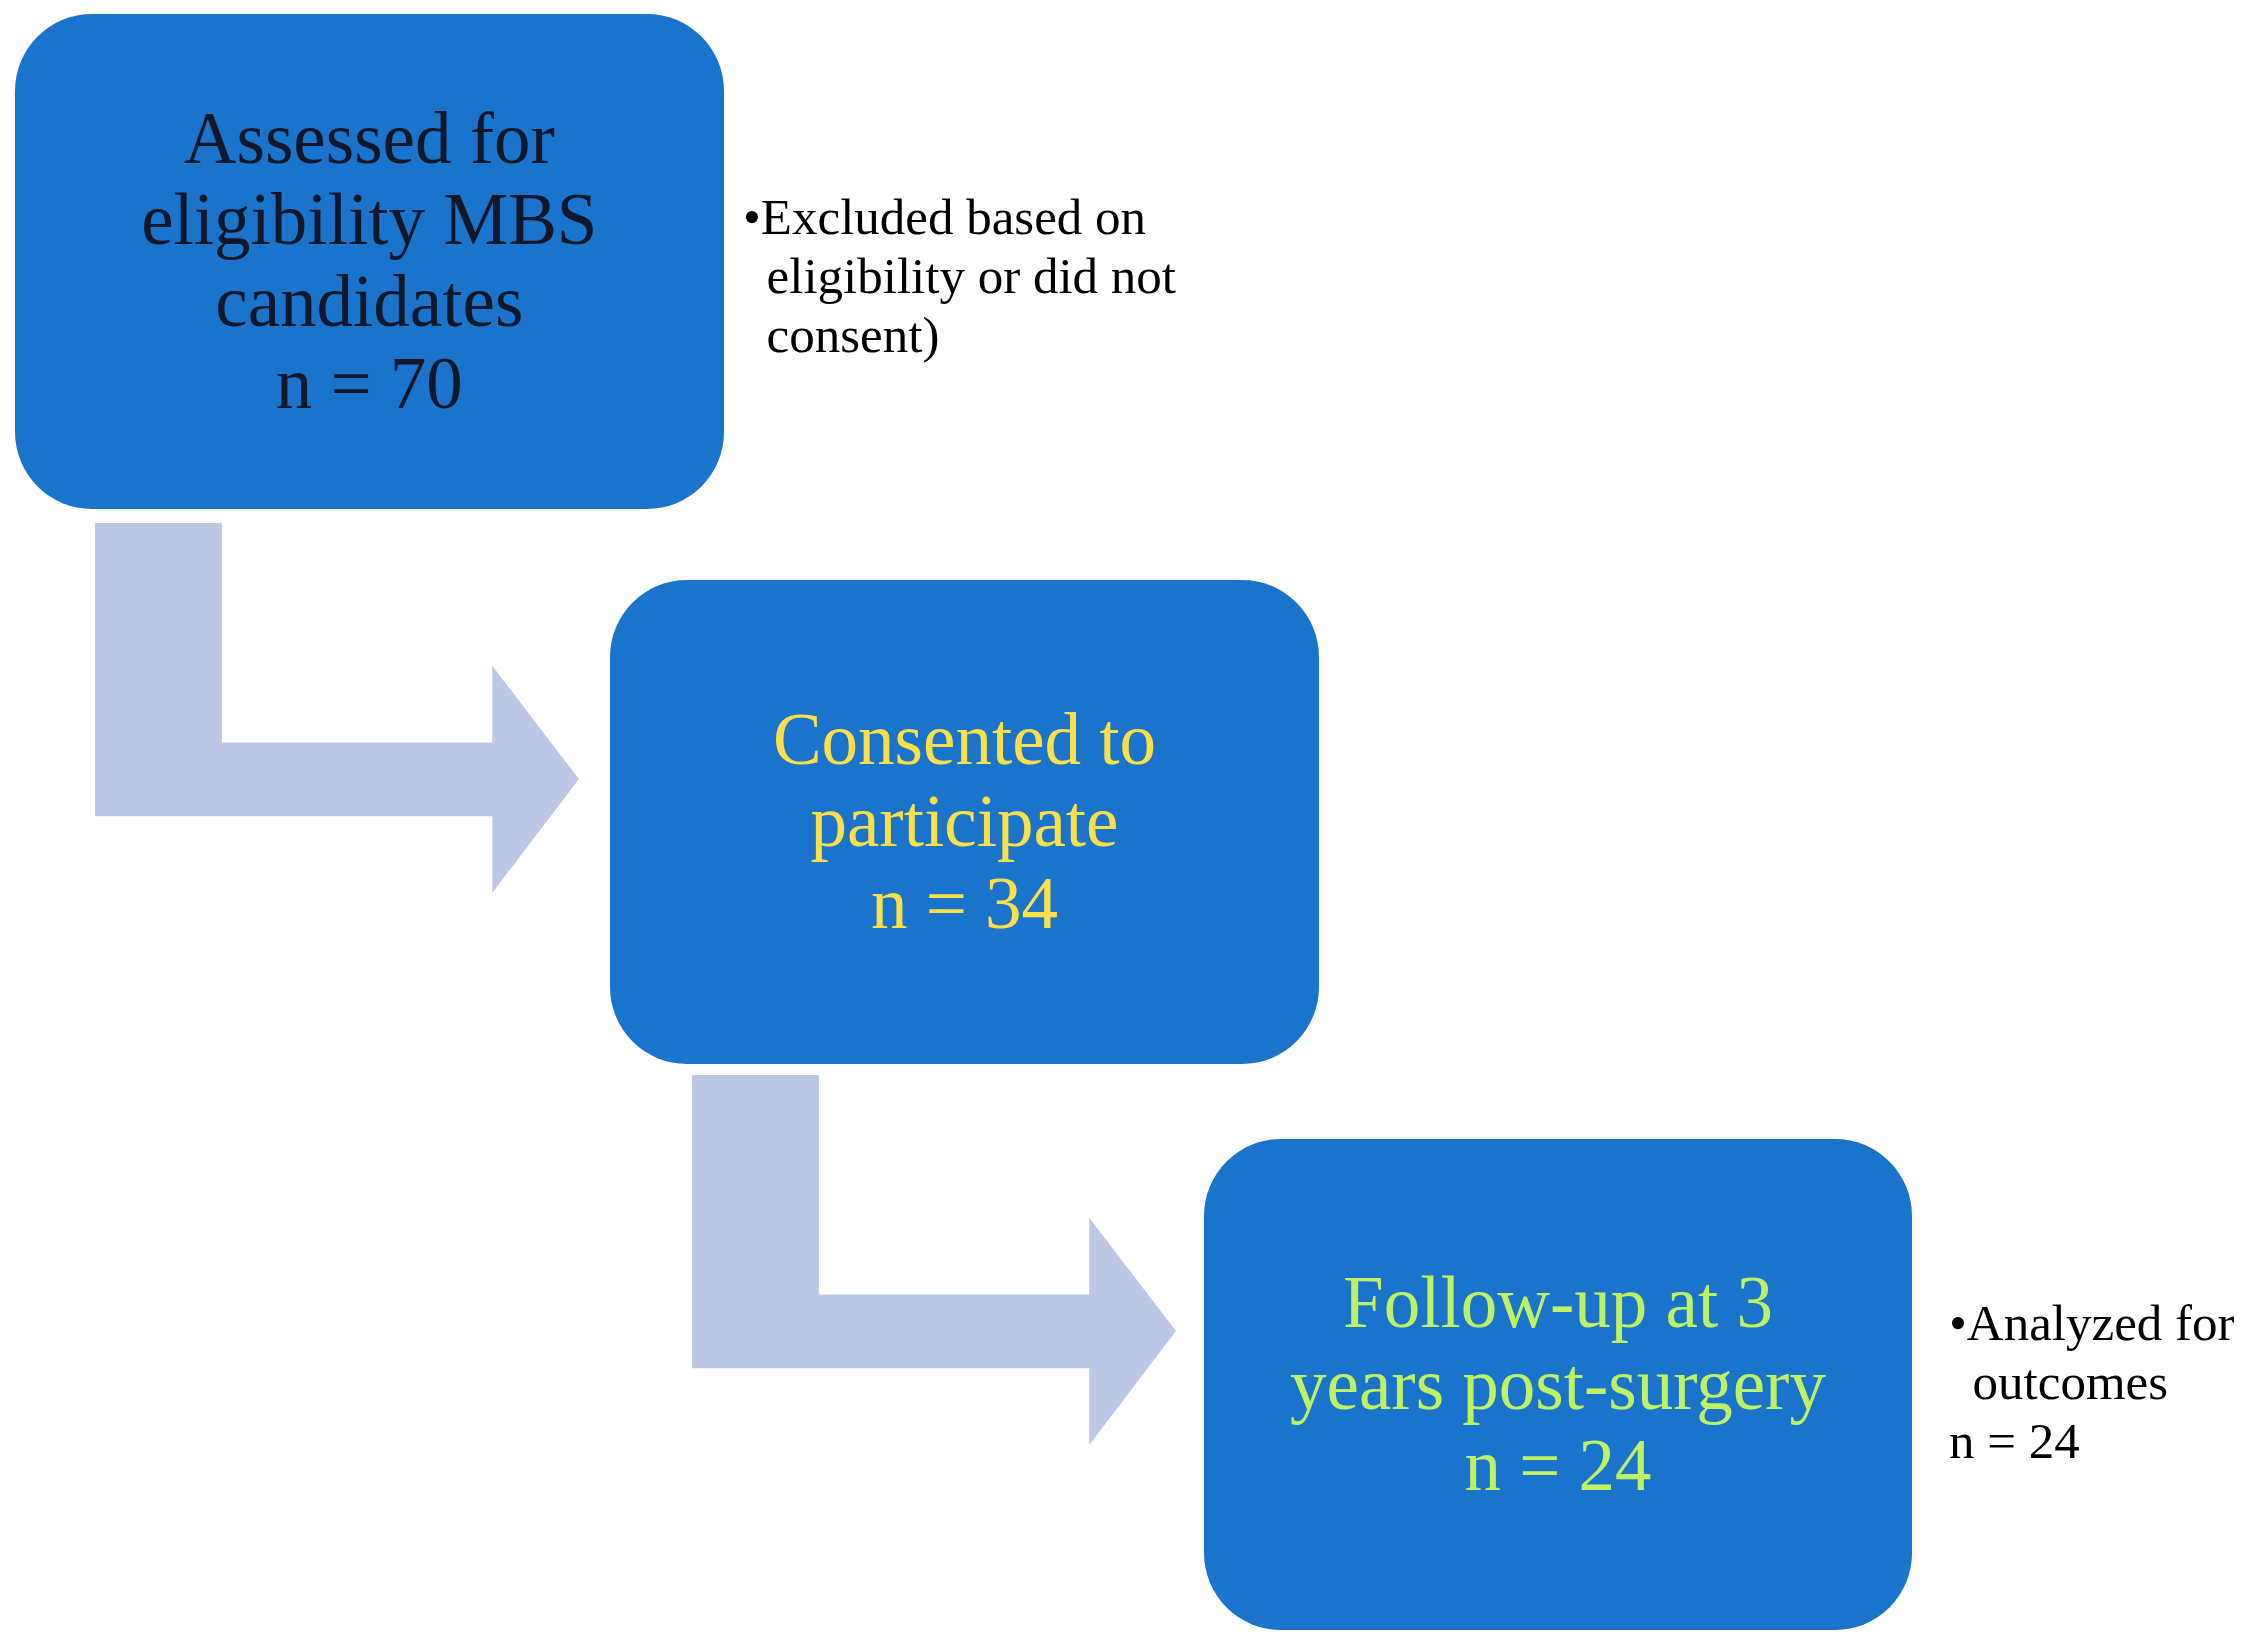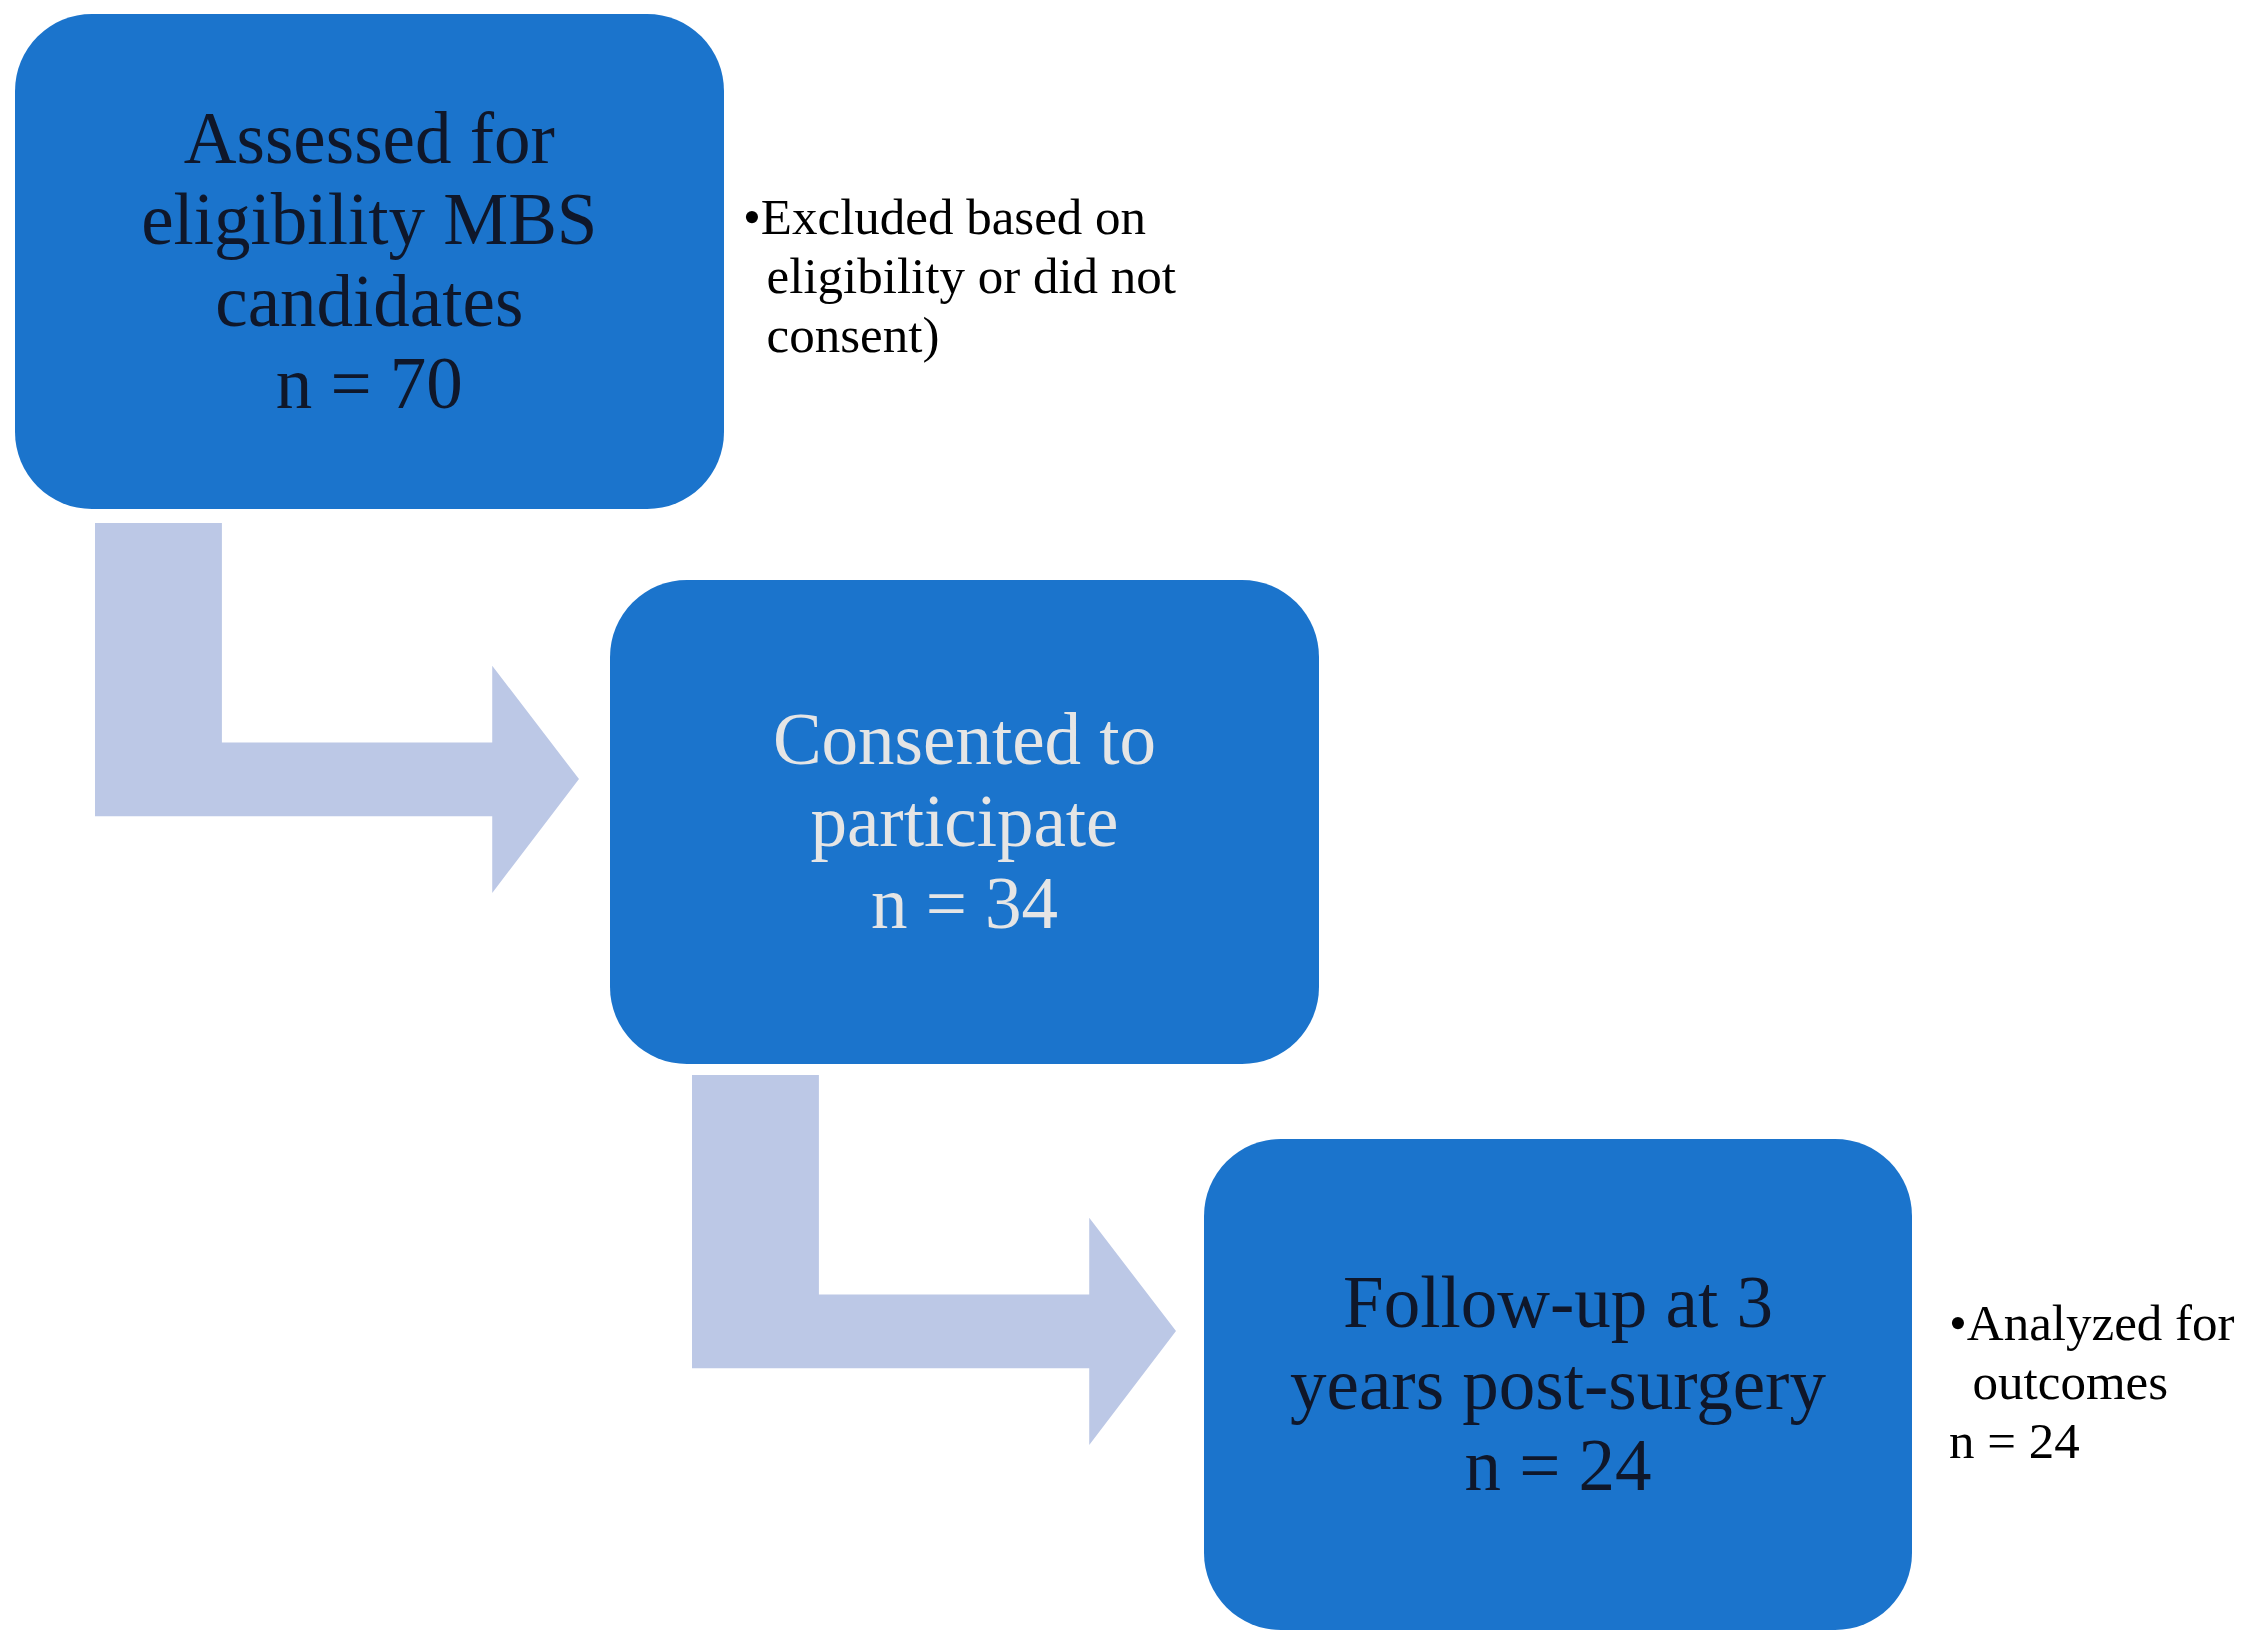--- a/index.html
+++ b/index.html
@@ -108,31 +108,31 @@
   </div>
 
   <div class="annotation" id="note-excluded" style="color: rgb(0, 0, 0); margin-top: 40px;">
     <span class="bullet-line">•Excluded based on eligibility or did not consent)</span>
   </div>
 
   <svg class="elbow-arrow" id="arrow-1" viewBox="0 0 820 700" preserveAspectRatio="none">
     <polygon points="0,0 215,0 215,372 673,372 673,242 820,434 673,627 673,497 0,497" fill="#BCC8E6"></polygon>
   </svg>
 
-  <div class="flow-box" id="box-consented" style="background: rgb(27, 116, 204); color: #e5e5e5;">
+  <div class="flow-box" id="box-consented" style="background: rgb(27, 116, 204); color: #fde047;">
     <span class="box-text">Consented to
 participate
 n = 34</span>
   </div>
 
   <svg class="elbow-arrow" id="arrow-2" viewBox="0 0 820 700" preserveAspectRatio="none">
     <polygon points="0,0 215,0 215,372 673,372 673,242 820,434 673,627 673,497 0,497" fill="#BCC8E6"></polygon>
   </svg>
 
-  <div class="flow-box" id="box-followup" style="background: rgb(27, 116, 204); color: #0f172a;">
+  <div class="flow-box" id="box-followup" style="background: rgb(27, 116, 204); color: #bef264;">
     <span class="box-text">Follow-up at 3
 years post-surgery
 n = 24</span>
   </div>
 
   <div class="annotation" id="note-analyzed" style="color: rgb(0, 0, 0);">
     <span class="bullet-line">•Analyzed for outcomes</span>
     <span class="plain-line">n = 24</span>
   </div>
 

